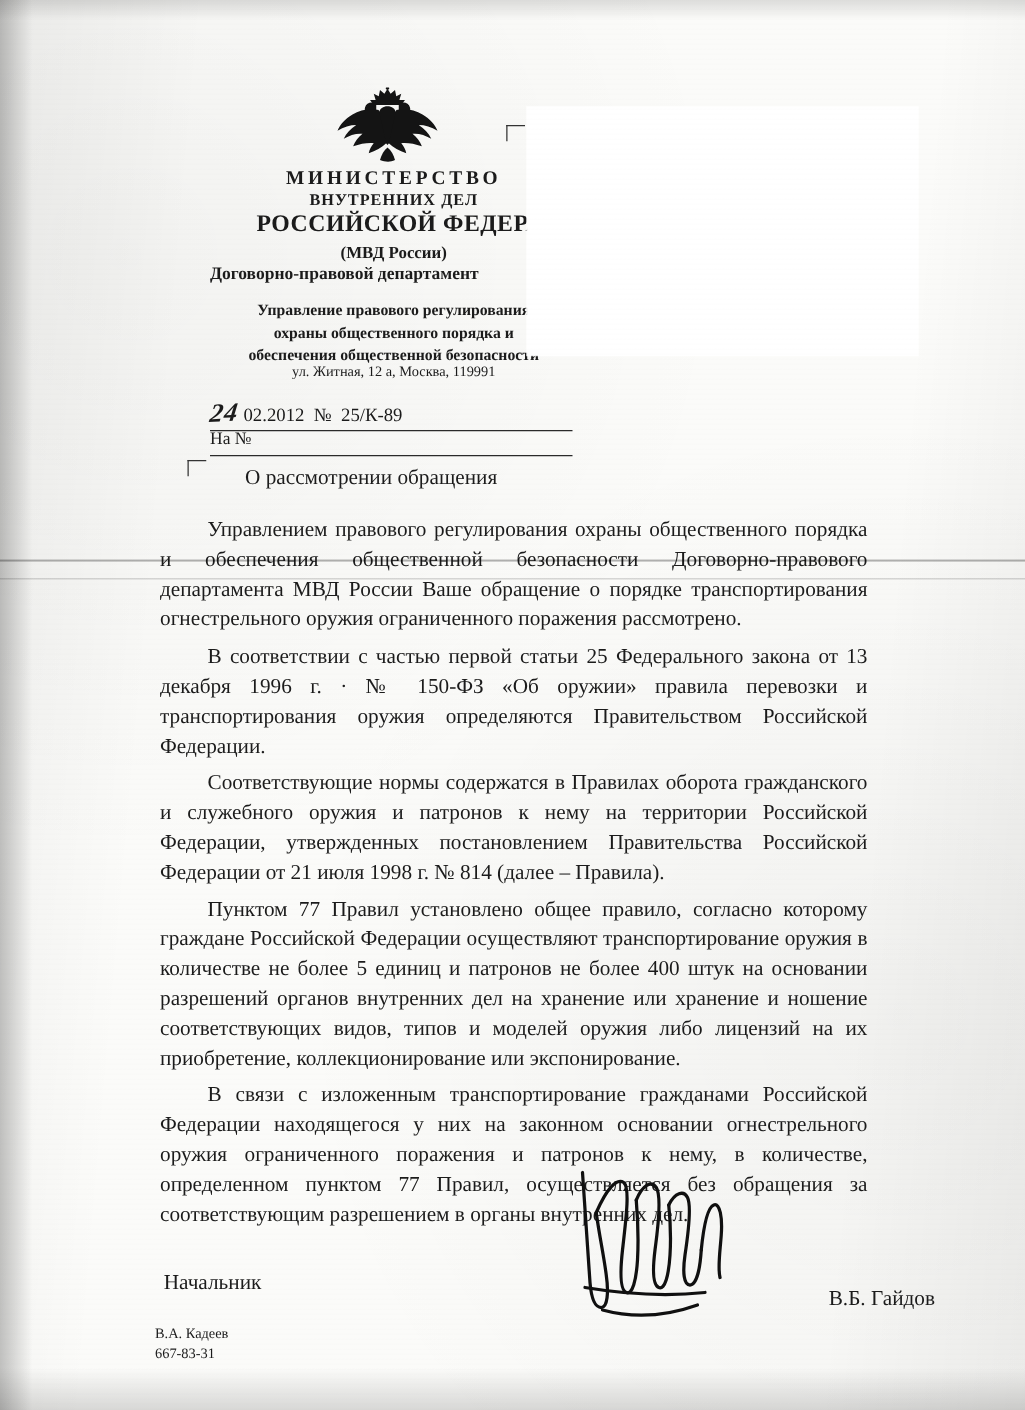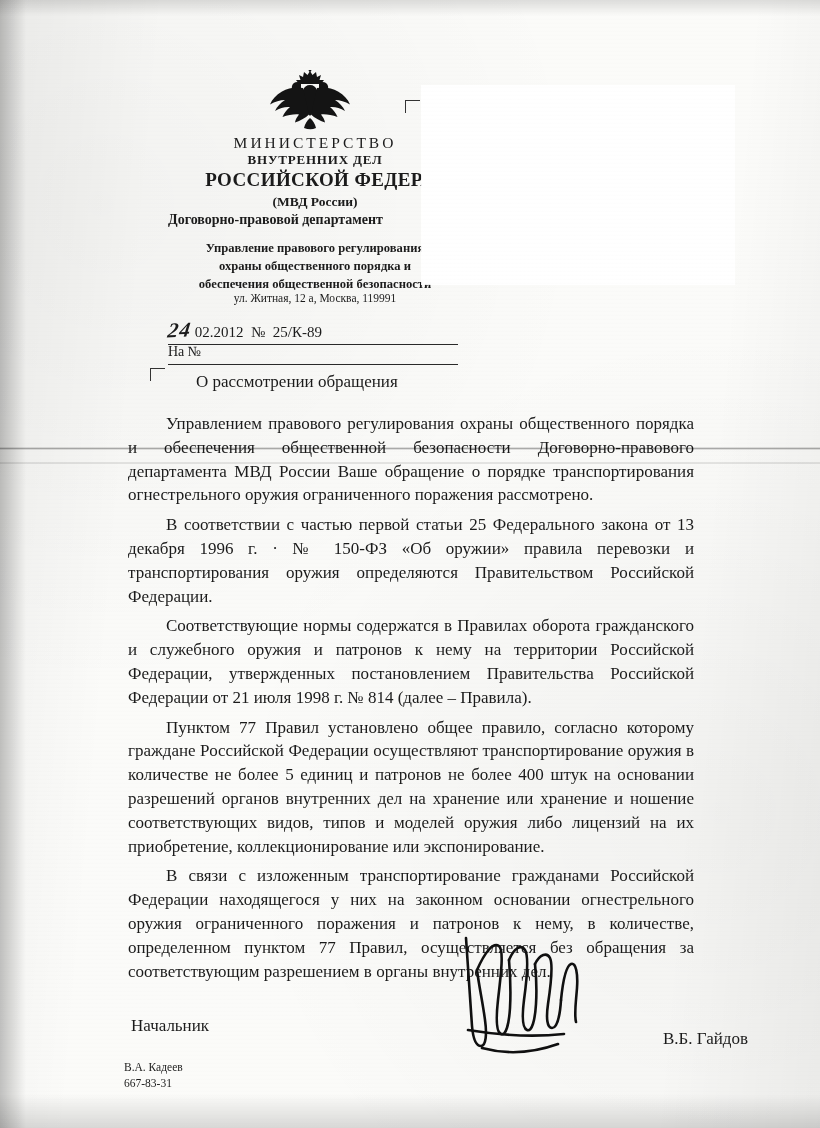--- a/index.html
+++ b/index.html
@@ -63,21 +63,21 @@
   
   .letterhead {
     position: absolute;
     left: 150px;
     top: 134px;
     width: 330px;
     text-align: center;
   }
   .ministry-line1 {
     font-size: 15.5px;
-    font-weight: normal;
+    font-weight: bold;
     letter-spacing: 3px;
     line-height: 1.15;
   }
   .ministry-line2 {
     font-size: 13px;
     font-weight: bold;
     letter-spacing: .8px;
     line-height: 1.25;
   }
   .ministry-line3 {

